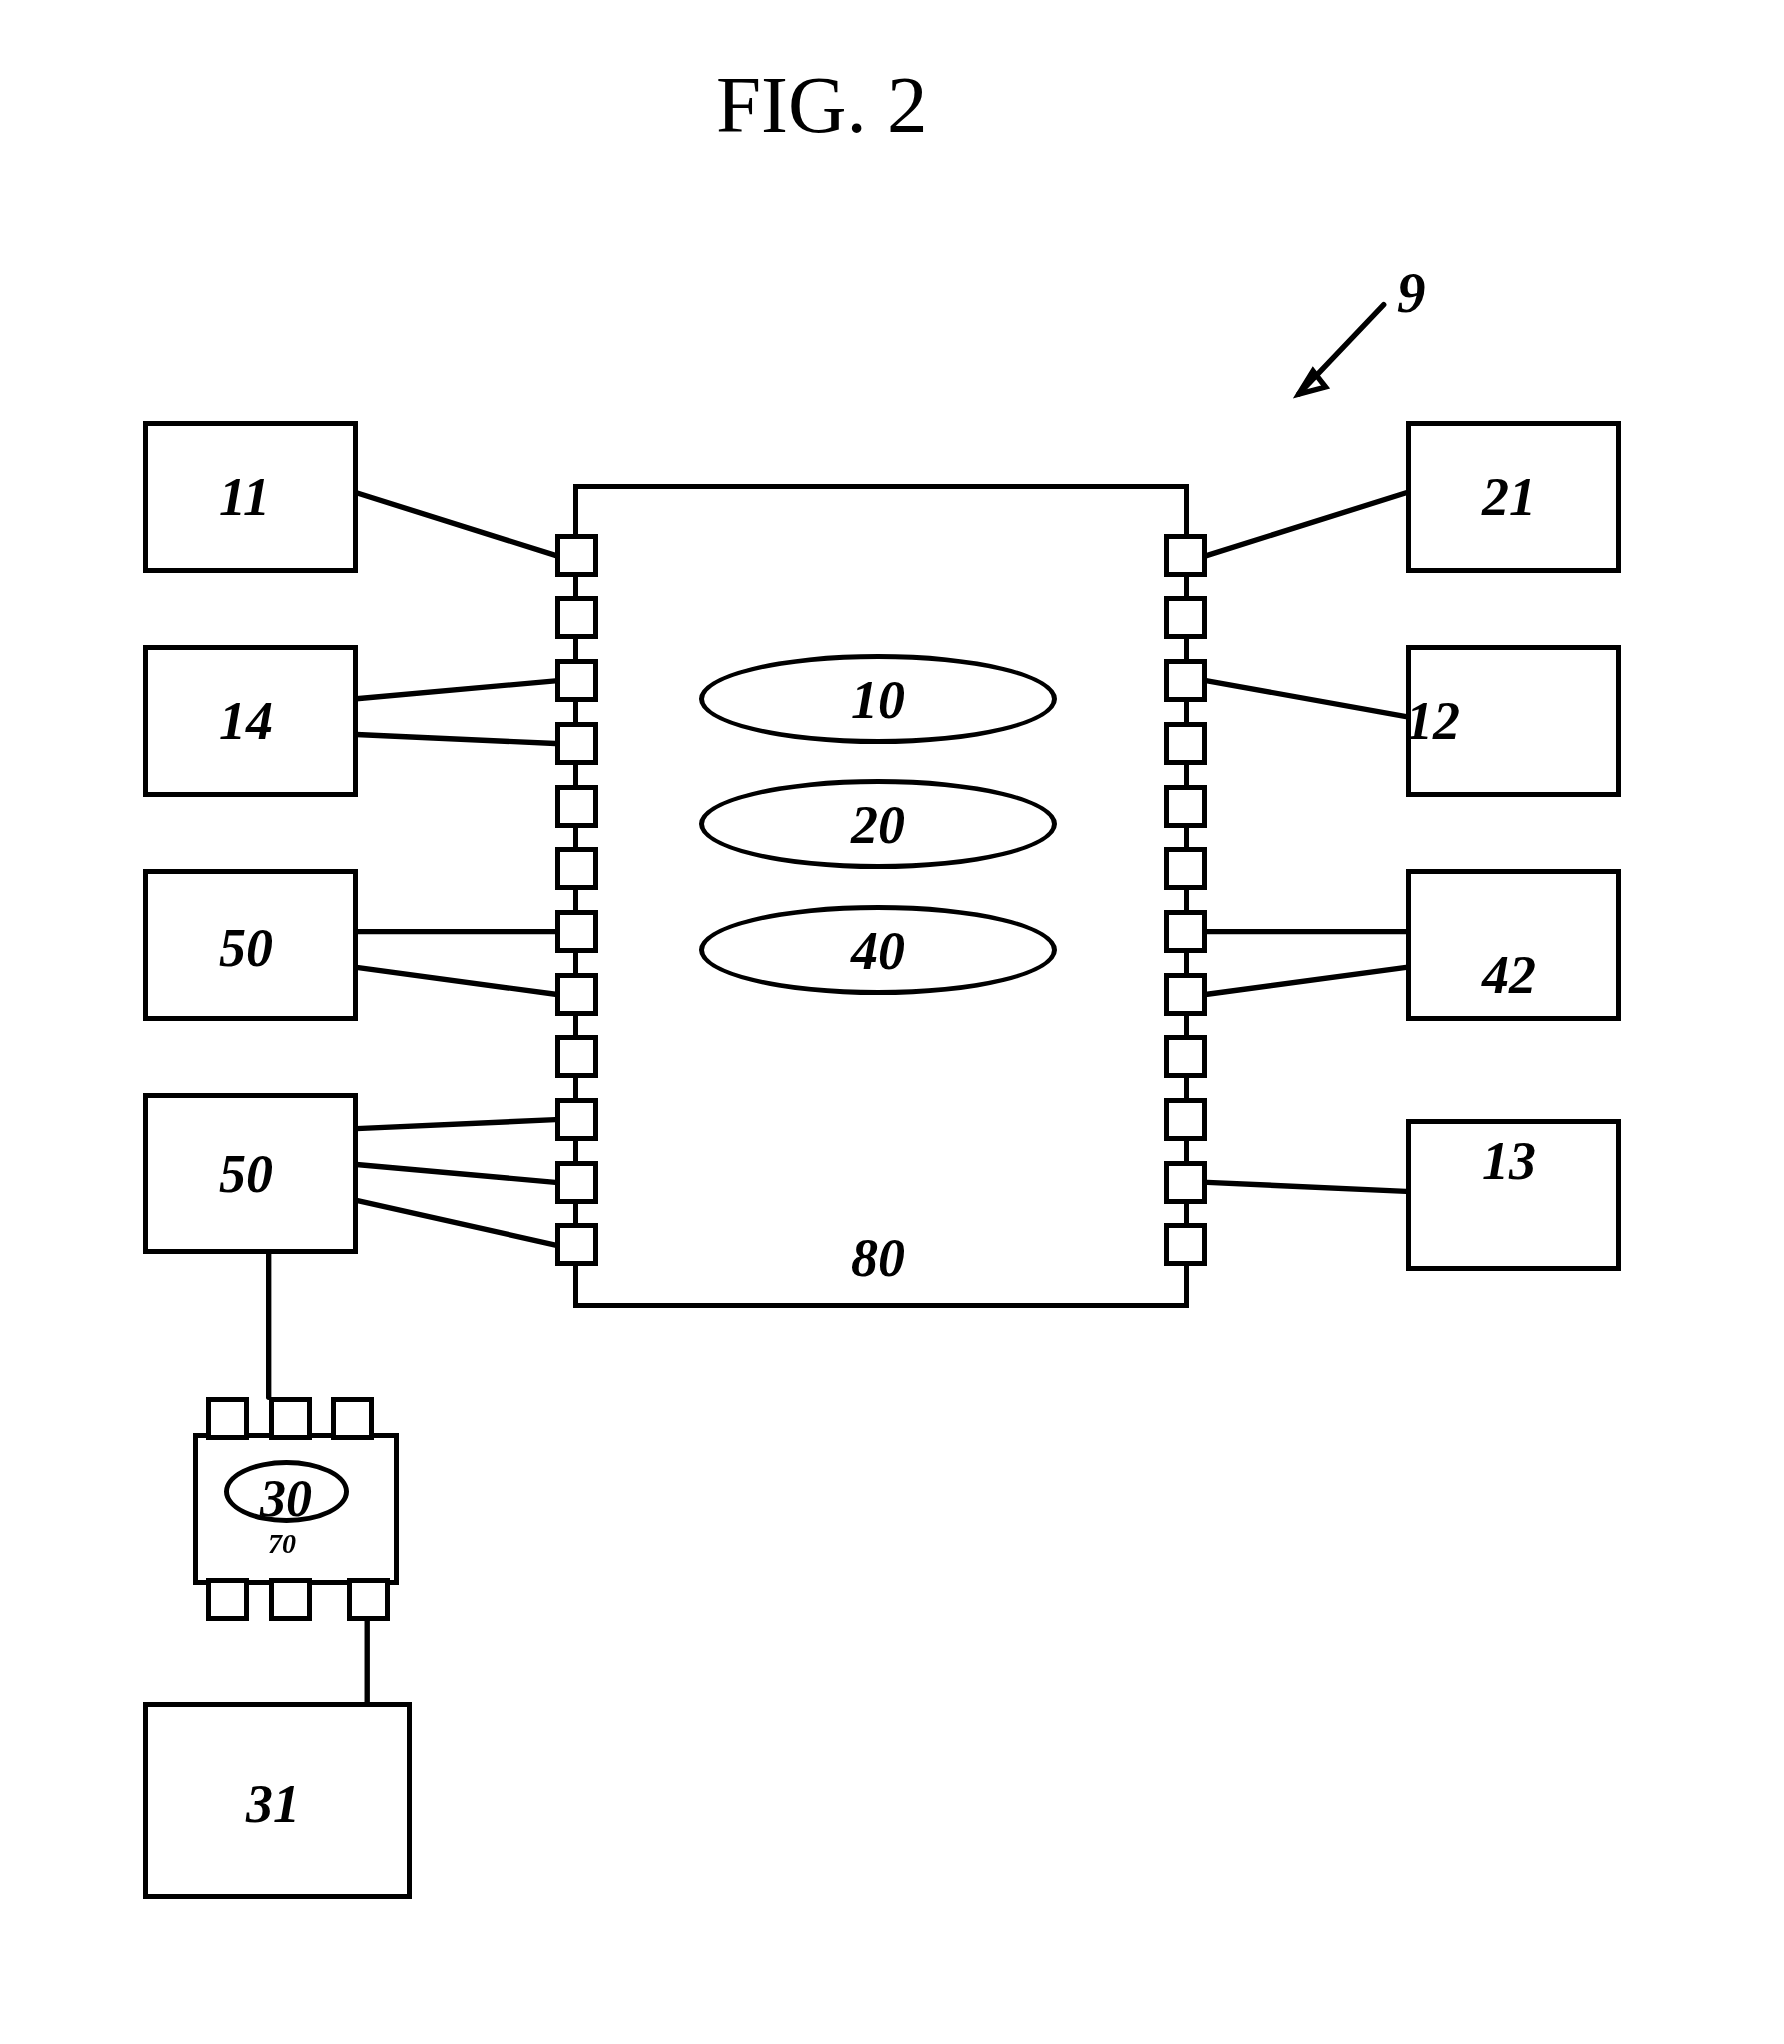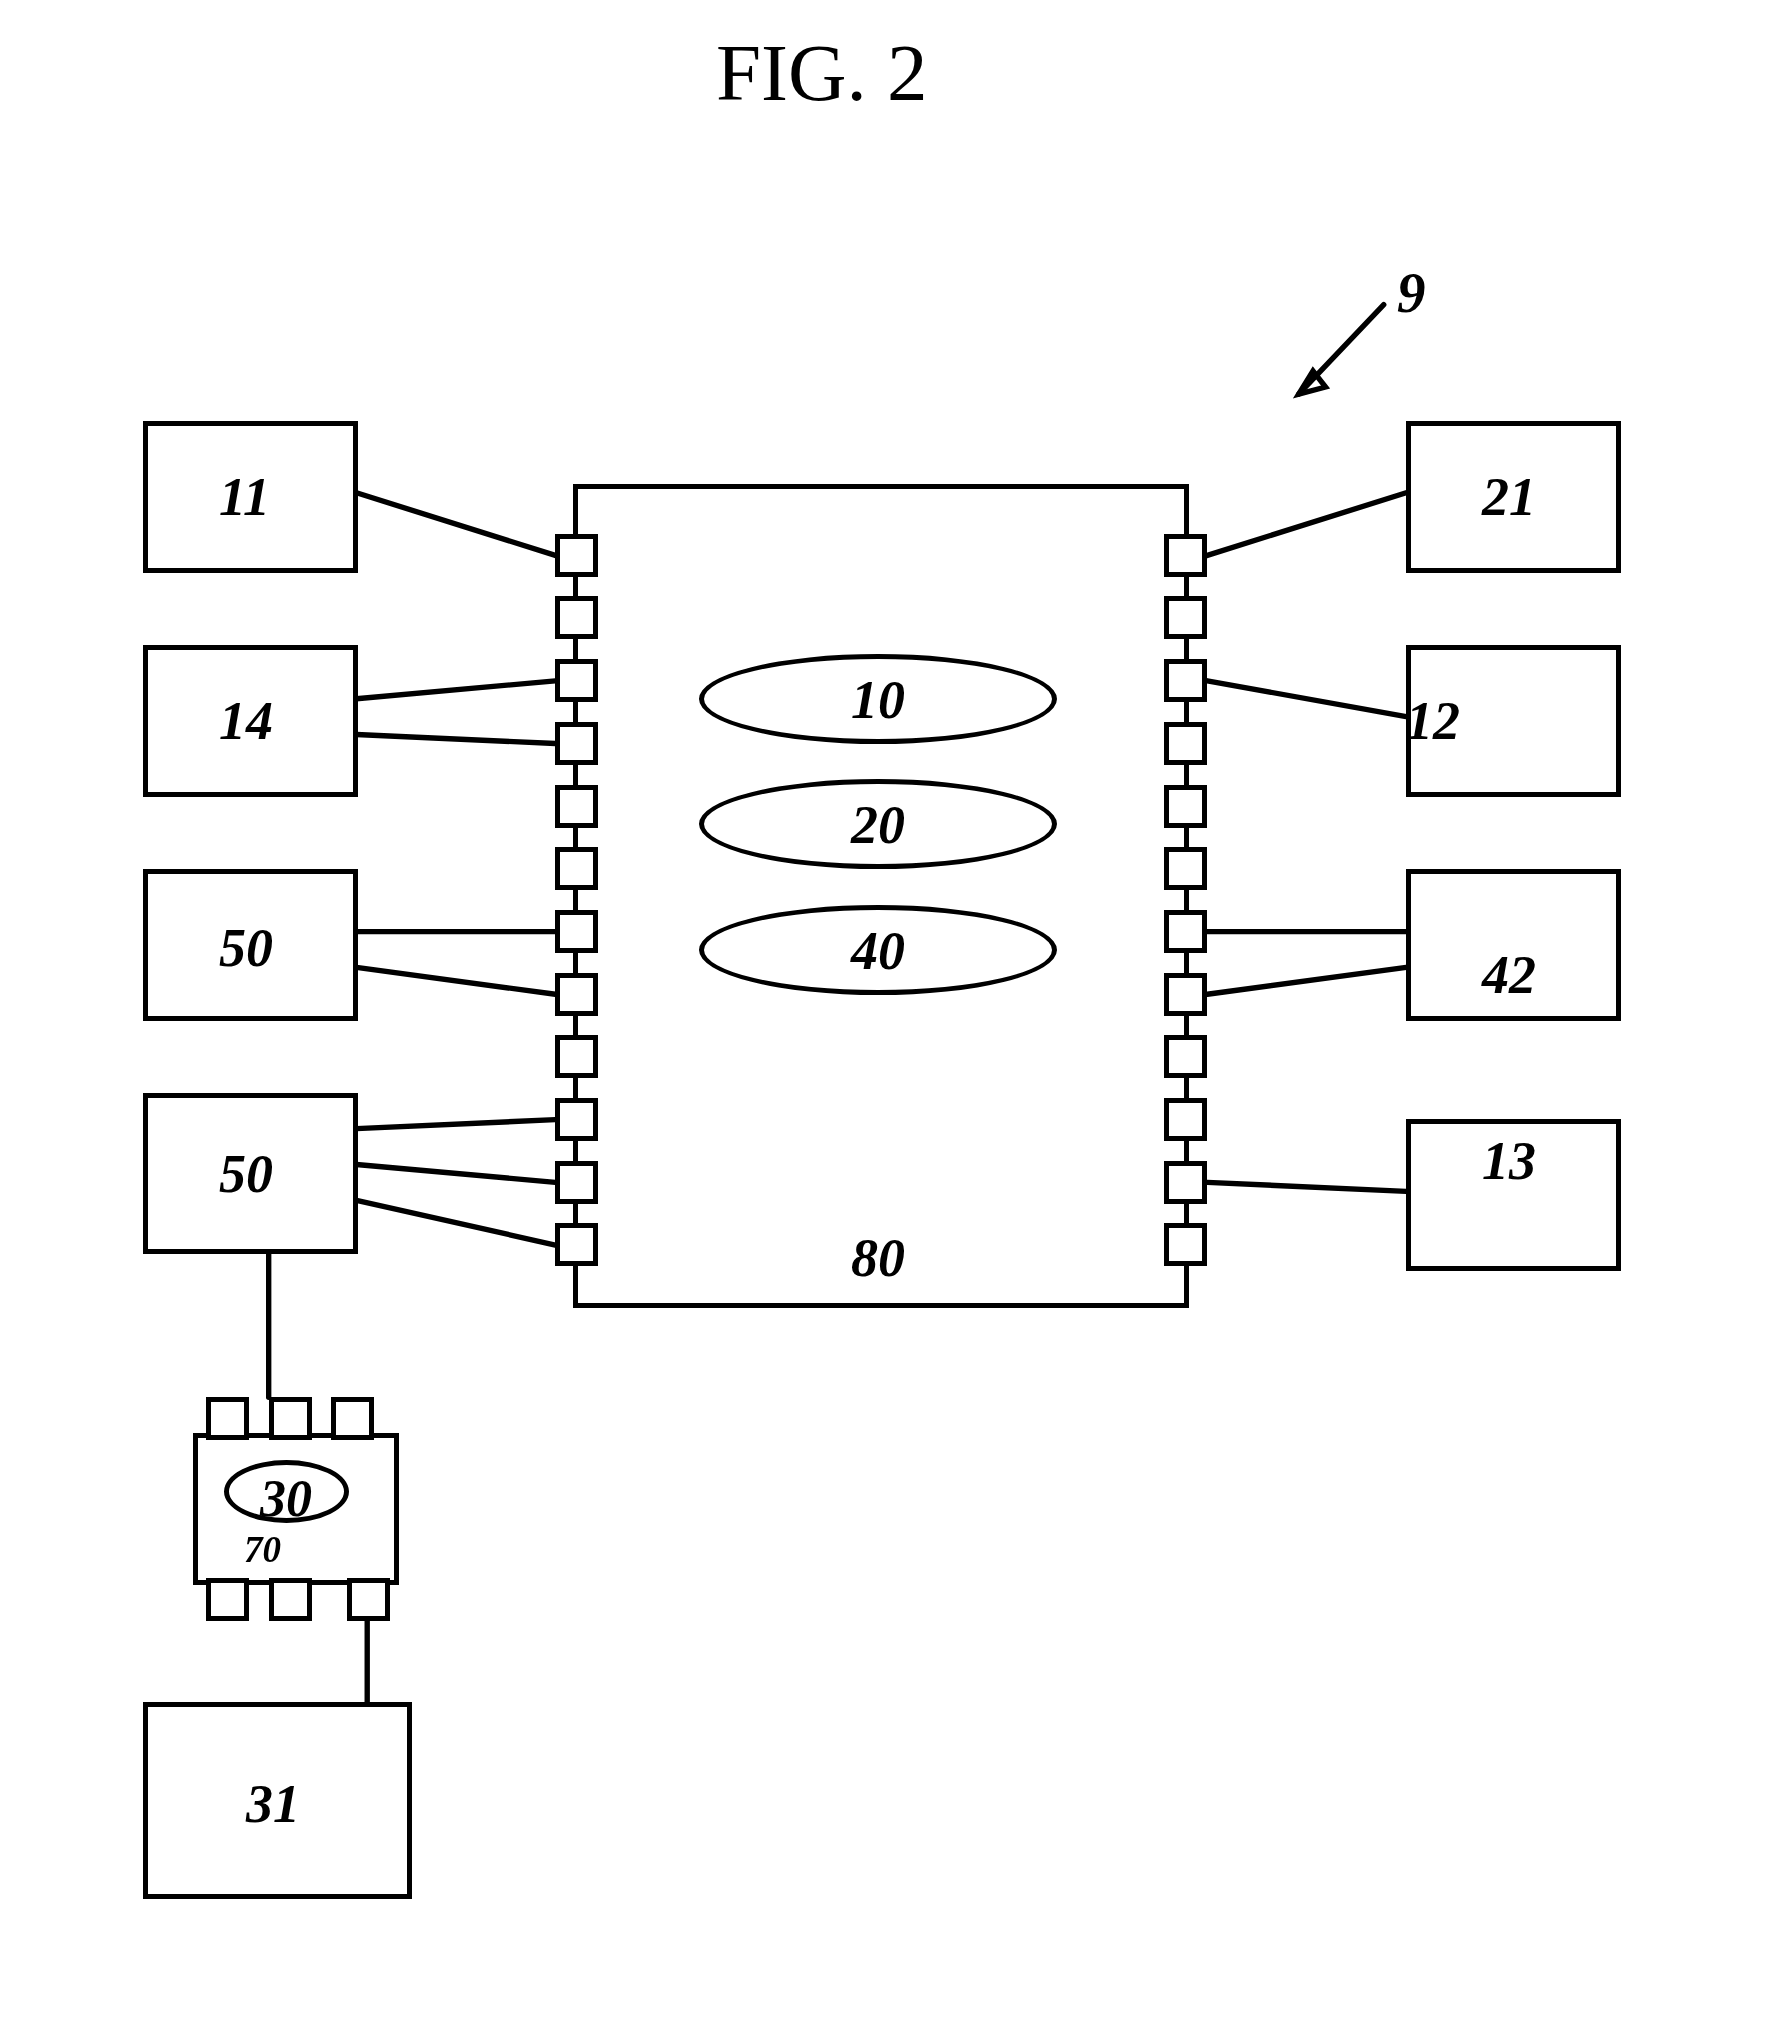--- a/index.html
+++ b/index.html
@@ -10,20 +10,21 @@
   }
   .canvas {
     position: relative;
     width: 1785px;
     height: 2045px;
   }
   .title {
     position: absolute;
     font-size: 81px;
     font-weight: 400;
+    margin-top: 32px;
   }
   .box {
     position: absolute;
     border: 5.4px solid #000;
     box-sizing: border-box;
     background: #fff;
   }
   .label {
     position: absolute;
     font-size: 54px;
@@ -179,21 +180,21 @@
   <div class="box" style="left:193px; top:1433px; width:206px; height:152px;"></div>
   <div class="port" style="left:206px; top:1397px;"></div>
   <div class="port" style="left:269px; top:1397px;"></div>
   <div class="port" style="left:331px; top:1397px;"></div>
   <div class="port" style="left:206px; top:1578px;"></div>
   <div class="port" style="left:269px; top:1578px;"></div>
   <div class="port" style="left:347px; top:1578px;"></div>
 
   <div class="ellipse" style="left:224px; top:1460px; width:125px; height:63px;"></div>
   <div class="label" style="left:260px; top:1469px; font-size:52px;">30</div>
-  <div class="label" style="left:244px; top:1528px; font-size:37px;">70</div>
+  <div class="label" style="left:268px; top:1528px; font-size:28px;">70</div>
 
   <div class="box" style="left:143px; top:1702px; width:269px; height:197px;"></div>
   <div class="label" style="left:246px; top:1773px;">31</div>
 
   <div class="box" style="left:1406px; top:421px; width:215px; height:152px;"></div>
   <div class="label" style="left:1482px; top:466px;font-style:italic;">21</div>
 
   <div class="box" style="left:1406px; top:645px; width:215px; height:152px;"></div>
   <div class="label" style="left:1406px; top:690px;">12</div>
 

